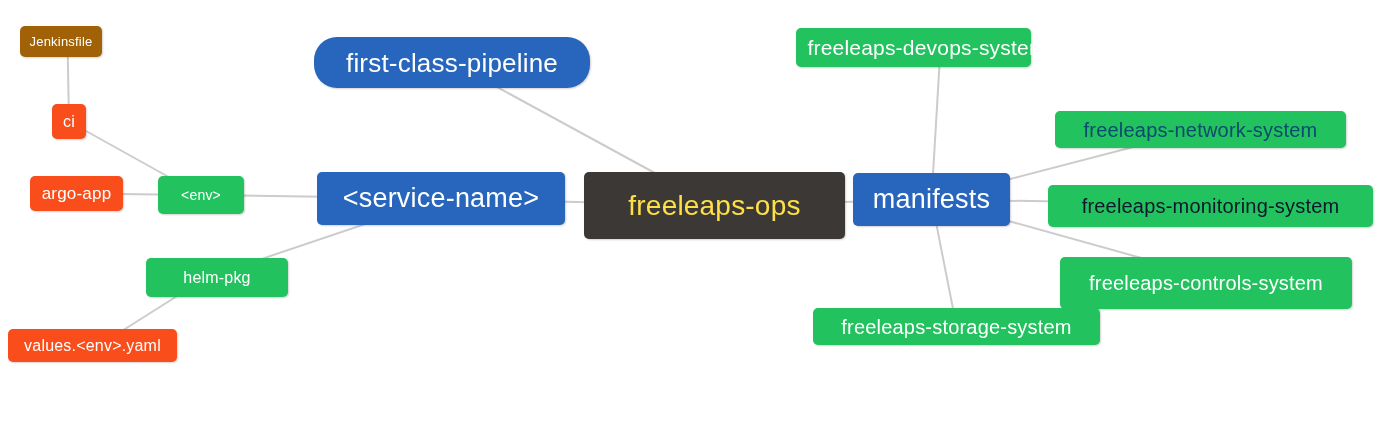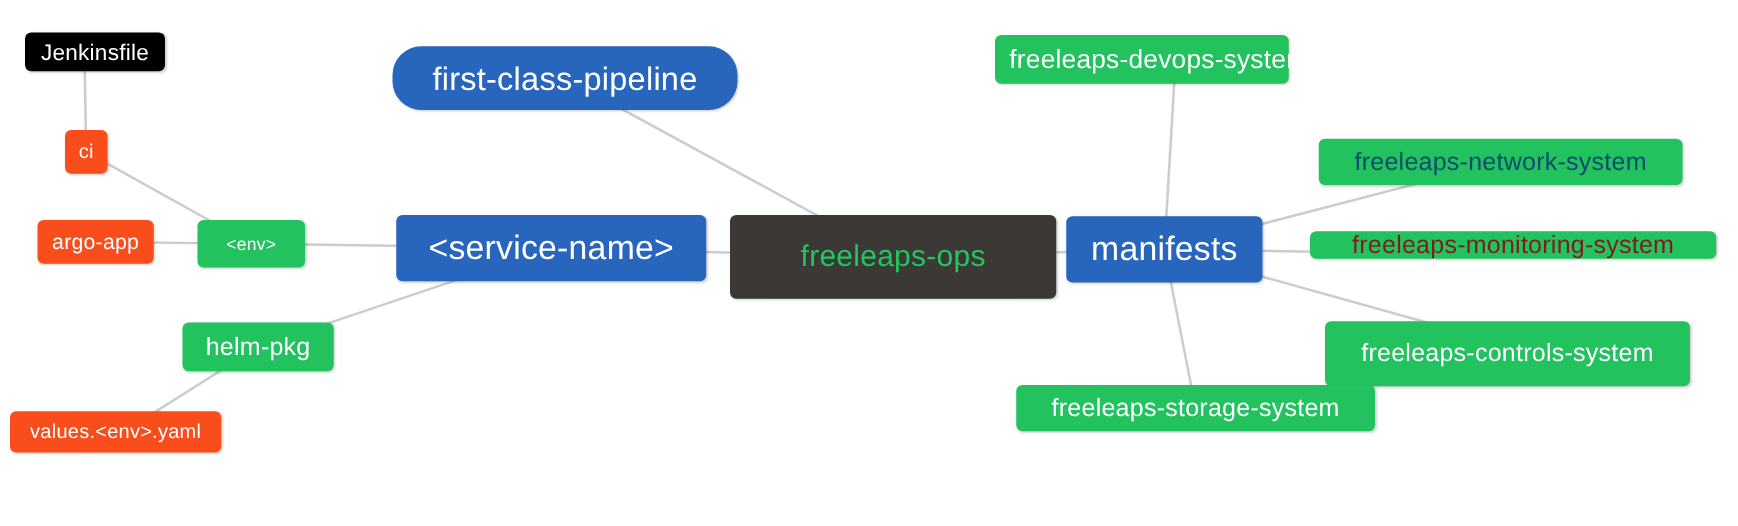--- a/index.html
+++ b/index.html
@@ -53,29 +53,29 @@
       <line x1="452" y1="62.5" x2="714.5" y2="205.5" stroke="#cccccc" stroke-width="2"></line>
       <line x1="441" y1="198.5" x2="714.5" y2="205.5" stroke="#cccccc" stroke-width="2"></line>
       <line x1="714.5" y1="205.5" x2="931.5" y2="199.5" stroke="#cccccc" stroke-width="2"></line>
       <line x1="931.5" y1="199.5" x2="940.5" y2="47.5" stroke="#cccccc" stroke-width="2"></line>
       <line x1="931.5" y1="199.5" x2="1200.5" y2="129.5" stroke="#cccccc" stroke-width="2"></line>
       <line x1="931.5" y1="199.5" x2="1210.5" y2="204" stroke="#cccccc" stroke-width="2"></line>
       <line x1="931.5" y1="199.5" x2="1206" y2="276" stroke="#cccccc" stroke-width="2"></line>
       <line x1="931.5" y1="199.5" x2="956.5" y2="326.5" stroke="#cccccc" stroke-width="2"></line>
     </svg>
   <div id="nodes-layer">
-      <div class="node" style="left: 20px; top: 26px; width: 112px; height: 31px; font-size: 18px; background: #000000; color: rgb(255, 255, 255);">Jenkinsfile</div>
+      <div class="node" style="left: 20px; top: 26px; width: 82px; height: 31px; font-size: 13px; background: #a16207; color: rgb(255, 255, 255);">Jenkinsfile</div>
       <div class="node" style="left: 52px; top: 104px; width: 34px; height: 35px; font-size: 16px; background: rgb(249, 77, 28); color: rgb(255, 255, 255);">ci</div>
       <div class="node" style="left: 30px; top: 176px; width: 93px; height: 35px; font-size: 17px; background: rgb(249, 77, 28); color: rgb(255, 255, 255);">argo-app</div>
       <div class="node" style="left: 158px; top: 176px; width: 86px; height: 38px; font-size: 14px; background: rgb(34, 194, 95); color: rgb(255, 255, 255);">&lt;env&gt;</div>
-      <div class="node" style="left: 146px; top: 258px; width: 121px; height: 39px; font-size: 20px; background: rgb(34, 194, 95); color: rgb(255, 255, 255);">helm-pkg</div>
+      <div class="node" style="left: 146px; top: 258px; width: 142px; height: 39px; font-size: 16px; background: rgb(34, 194, 95); color: rgb(255, 255, 255);">helm-pkg</div>
       <div class="node" style="left: 8px; top: 329px; width: 169px; height: 33px; font-size: 16px; background: rgb(249, 77, 28); color: rgb(255, 255, 255);">values.&lt;env&gt;.yaml</div>
       <div class="node" style="left: 314px; top: 37px; width: 276px; height: 51px; font-size: 26px; background: rgb(39, 102, 188); color: rgb(255, 255, 255); border-radius: 23px;">first-class-pipeline</div>
       <div class="node" style="left: 317px; top: 172px; width: 248px; height: 53px; font-size: 27px; background: rgb(39, 102, 188); color: rgb(255, 255, 255);">&lt;service-name&gt;</div>
-      <div class="node" style="left: 584px; top: 172px; width: 261px; height: 67px; font-size: 24px; background: rgb(59, 56, 53); color: #22c55e;">freeleaps-ops</div>
+      <div class="node" style="left: 584px; top: 172px; width: 261px; height: 67px; font-size: 28px; background: rgb(59, 56, 53); color: #fde047;">freeleaps-ops</div>
       <div class="node" style="left: 853px; top: 173px; width: 157px; height: 53px; font-size: 27px; background: rgb(39, 102, 188); color: rgb(255, 255, 255);">manifests</div>
       <div class="node" style="left: 796px; top: 28px; width: 235px; height: 39px; font-size: 21px; background: rgb(34, 194, 95); color: rgb(255, 255, 255); padding-left: 27px;">freeleaps-devops-system</div>
       <div class="node" style="left: 1055px; top: 111px; width: 291px; height: 37px; font-size: 20px; background: rgb(34, 194, 95); color: #0c4a6e;">freeleaps-network-system</div>
-      <div class="node" style="left: 1048px; top: 185px; width: 325px; height: 22px; font-size: 20px; background: rgb(34, 194, 95); color: #7f1d1d;">freeleaps-monitoring-system</div>
+      <div class="node" style="left: 1048px; top: 185px; width: 325px; height: 42px; font-size: 20px; background: rgb(34, 194, 95); color: #0f172a;">freeleaps-monitoring-system</div>
       <div class="node" style="left: 1060px; top: 257px; width: 292px; height: 52px; font-size: 20px; background: rgb(34, 194, 95); color: rgb(255, 255, 255);">freeleaps-controls-system</div>
       <div class="node" style="left: 813px; top: 308px; width: 287px; height: 37px; font-size: 20px; background: rgb(34, 194, 95); color: rgb(255, 255, 255);">freeleaps-storage-system</div>
     </div>
 </div>
 
 </body></html>

